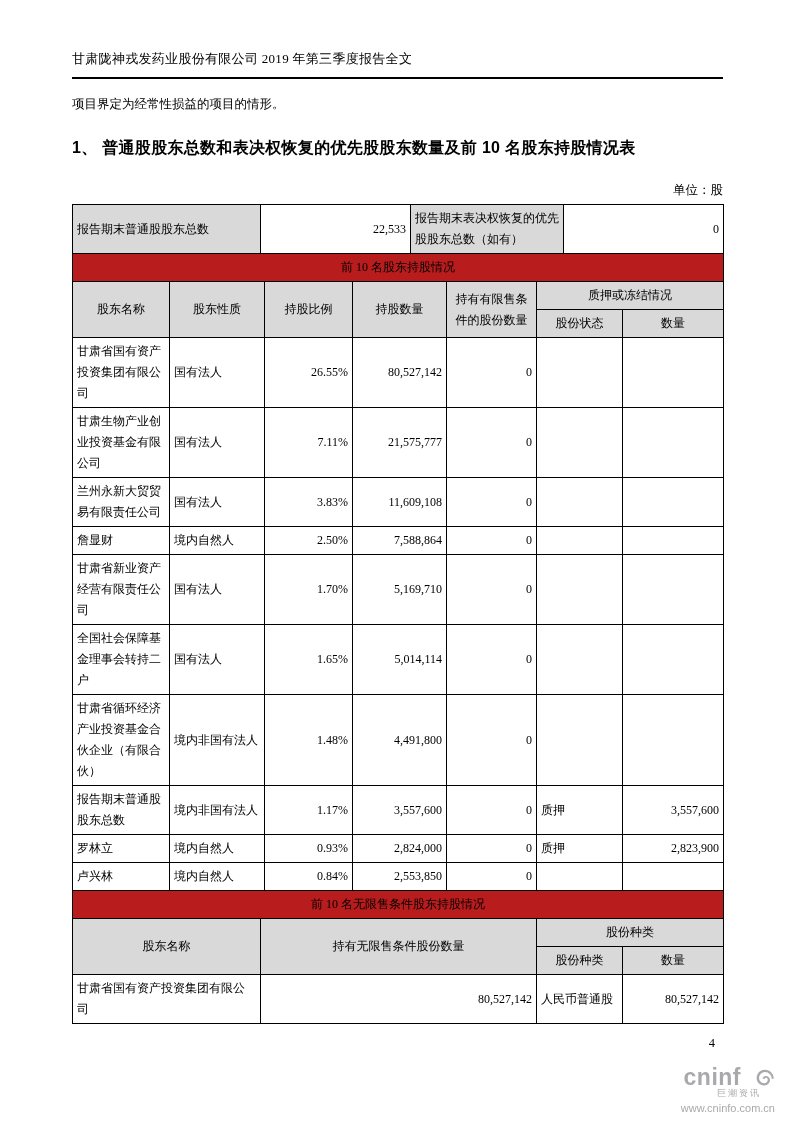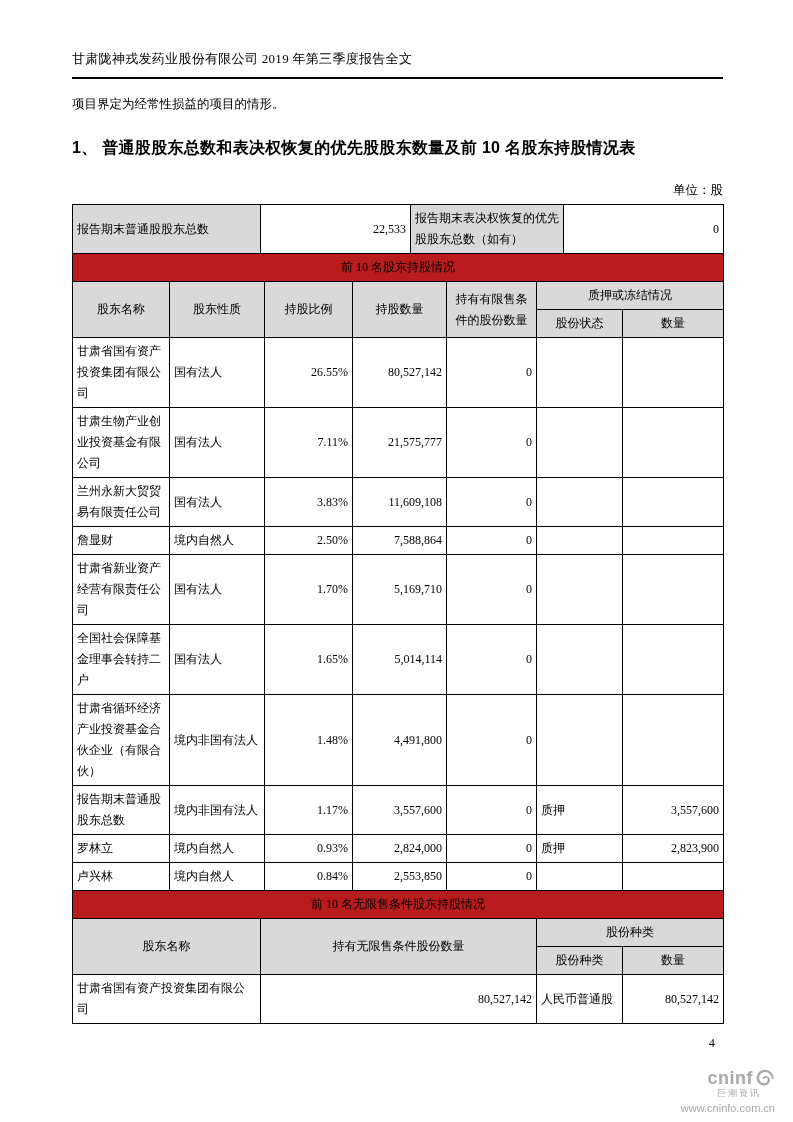--- a/index.html
+++ b/index.html
@@ -34,22 +34,22 @@
     border:1px solid #000; padding:3px 4px; vertical-align:middle;
     font-weight:normal; word-break:break-all; overflow:hidden;
   }
   .gray { background:#d9d9d9; }
   .banner { background:#b91c1c; text-align:center; height:27px; }
   .hdr th { background:#d9d9d9; text-align:center; height:26px; }
   .num { text-align:right; }
   .summary td { height:47px; }
   .wm { position:absolute; right:18px; top:1068px; width:170px; text-align:right;
         color:#a9a9ad; font-family:"Liberation Sans","DejaVu Sans",sans-serif; }
-  .wm-logo { font-size:18px; font-weight:bold; line-height:18px; letter-spacing:0.5px;
-             display:flex; align-items:center; justify-content:flex-end; gap:2px; }
+  .wm-logo { font-size:23px; font-weight:bold; line-height:18px; letter-spacing:0.5px;
+             display:flex; justify-content:flex-end; gap:14px; }
   .wm-cn { font-size:9px; letter-spacing:2px; line-height:11px; padding-right:14px; }
   .wm-url { font-size:11px; line-height:14px; margin-top:2px; }
   .pagenum { position:absolute; right:78px; top:1036px; font-size:12.5px; }
 </style>
 </head>
 <body>
 
 <div class="page">
   <div class="content">
 

